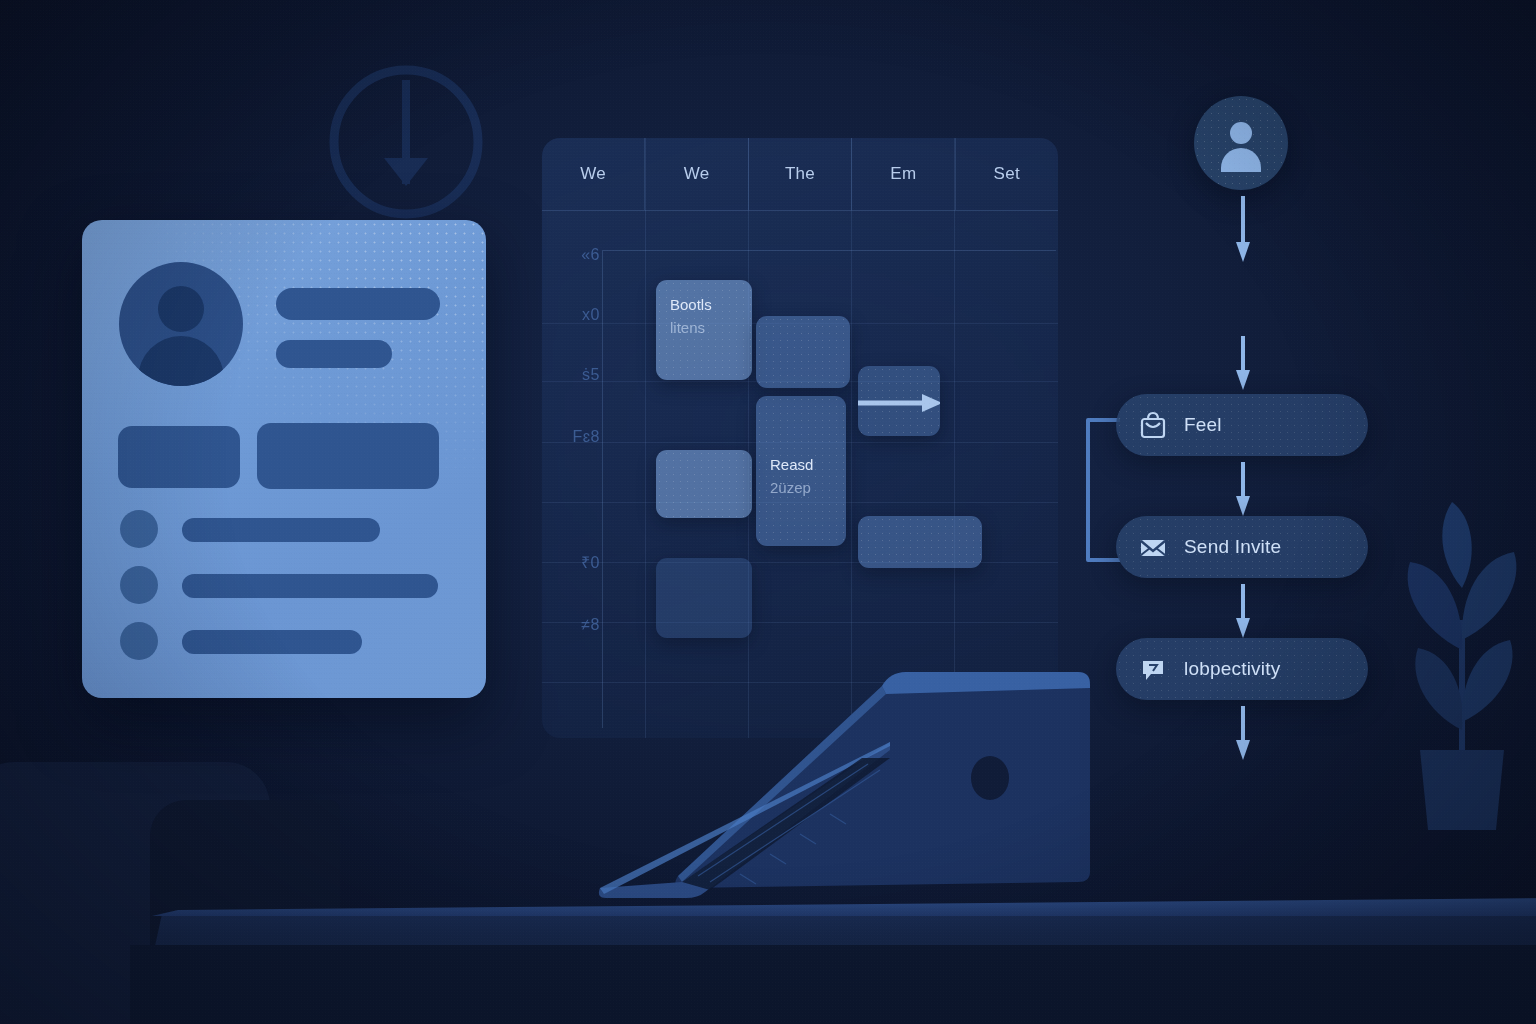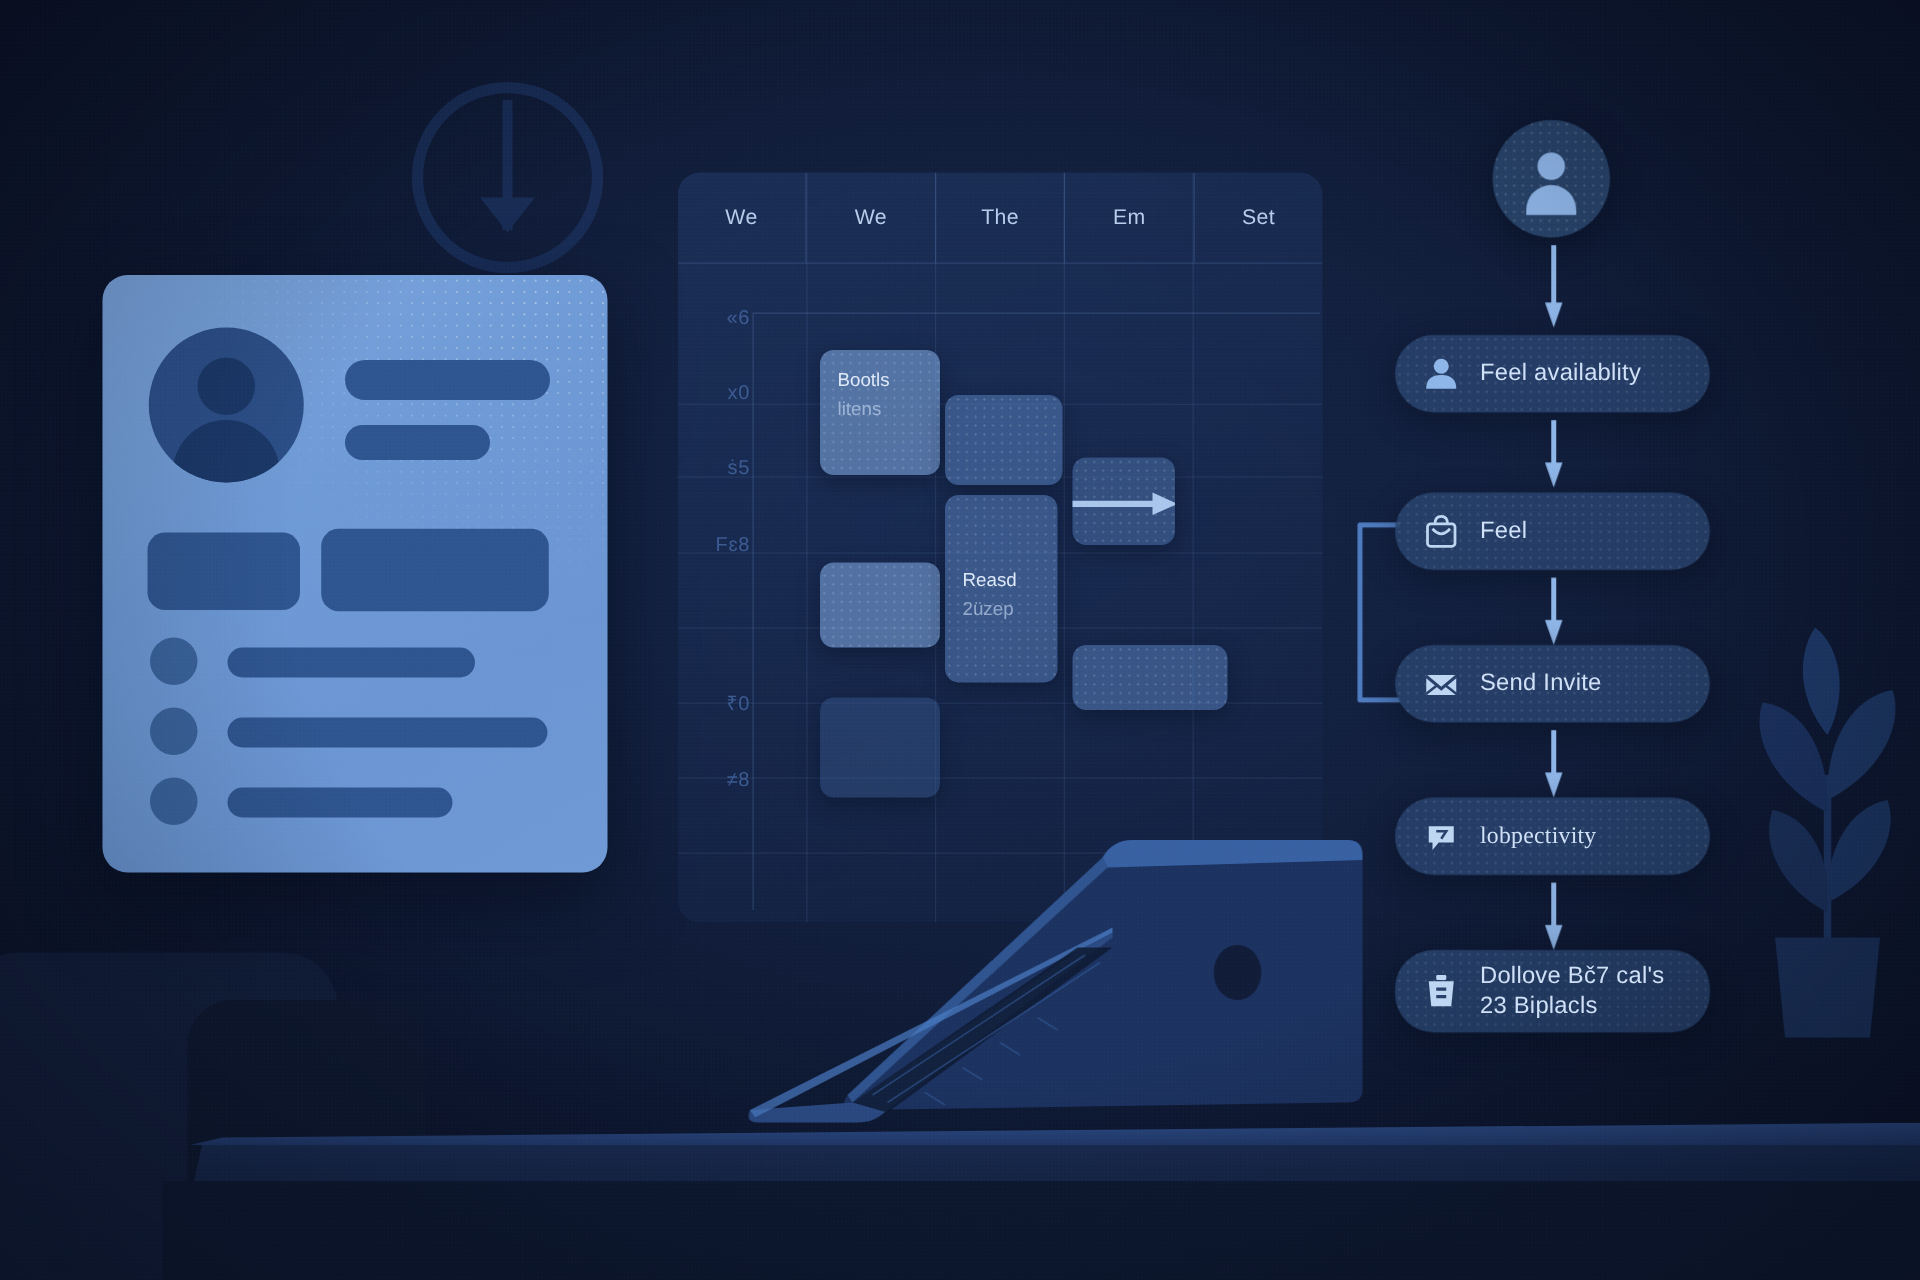--- a/index.html
+++ b/index.html
@@ -356,30 +356,20 @@
       <div class="body"></div>
     </div>
 
     <div class="arrow-v" style="top:100px; height:68px;">
       <svg viewBox="0 0 14 68">
           <path d="M7 0 L7 50" stroke="#8fb6e8" stroke-width="4" fill="none"></path>
           <path d="M0 46 L7 66 L14 46 Z" fill="#8fb6e8"></path>
         </svg>
     </div>
 
-    <div class="pill" style="top:172px;">
-      <div class="sparkle"></div>
-      <span class="p-icon">
-        <svg viewBox="0 0 30 30">
-            <circle cx="15" cy="9" r="6" fill="#8fb6e8"></circle>
-            <path d="M3 27 Q3 16 15 16 Q27 16 27 27 Z" fill="#8fb6e8"></path>
-          </svg>
-      </span>
-      <span class="p-label">Feel availablity</span>
-    </div>
 
     <div class="arrow-v" style="top:240px; height:56px;">
       <svg viewBox="0 0 14 56">
           <path d="M7 0 L7 38" stroke="#8fb6e8" stroke-width="4" fill="none"></path>
           <path d="M0 34 L7 54 L14 34 Z" fill="#8fb6e8"></path>
         </svg>
     </div>
 
     <div id="bracket">
       <svg viewBox="0 0 42 152">
@@ -418,53 +408,38 @@
       <span class="p-label">Send Invite</span>
     </div>
 
     <div class="arrow-v" style="top:488px; height:56px;">
       <svg viewBox="0 0 14 56">
           <path d="M7 0 L7 38" stroke="#8fb6e8" stroke-width="4" fill="none"></path>
           <path d="M0 34 L7 54 L14 34 Z" fill="#8fb6e8"></path>
         </svg>
     </div>
 
-    <div class="pill" style="top:542px;font-family:Liberation Serif, serif;">
+    <div class="pill" style="top:542px;">
       <div class="sparkle"></div>
       <span class="p-icon">
         <svg viewBox="0 0 30 30">
           <path d="M5 7 L25 7 L25 20 L13 20 L8 26 L8 20 L5 20 Z" fill="#bfd6f2"></path>
           <path d="M11 11 L19 11 L15 17" fill="none" stroke="#28426c" stroke-width="2"></path>
         </svg>
       </span>
       <span class="p-label">lobpectivity</span>
     </div>
 
     <div class="arrow-v" style="top:610px; height:56px;">
       <svg viewBox="0 0 14 56">
           <path d="M7 0 L7 38" stroke="#8fb6e8" stroke-width="4" fill="none"></path>
           <path d="M0 34 L7 54 L14 34 Z" fill="#8fb6e8"></path>
         </svg>
     </div>
 
-    <div class="pill two-line" style="top:664px;">
-      <div class="sparkle"></div>
-      <span class="p-icon">
-        <svg viewBox="0 0 30 30">
-          <rect x="11" y="2" width="8" height="4" rx="1" fill="#bfd6f2"></rect>
-          <path d="M5 7 L25 7 L23 27 L7 27 Z" fill="#bfd6f2"></path>
-          <rect x="11" y="12" width="8" height="2.6" fill="#28426c"></rect>
-          <rect x="11" y="18" width="8" height="2.6" fill="#28426c"></rect>
-        </svg>
-      </span>
-      <span class="p-label">
-        <span style="display:block;">Dollove Bč7 cal's</span>
-        <span style="display:block;">23 Biplacls</span>
-      </span>
-    </div>
   </div>
 
   <div id="desk"></div>
   <div id="desk-edge"></div>
   <div id="desk-front"></div>
 
   <div class="grain"></div>
   <div id="vignette"></div>
 </div>
 

